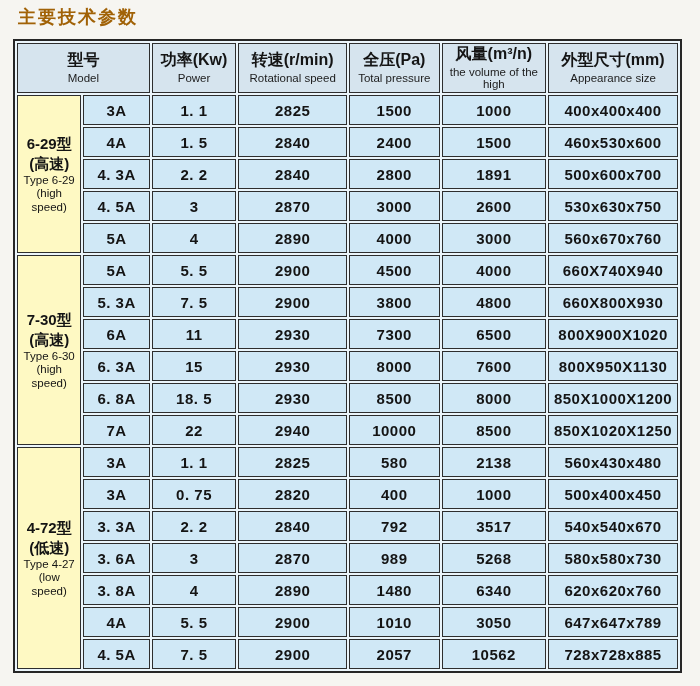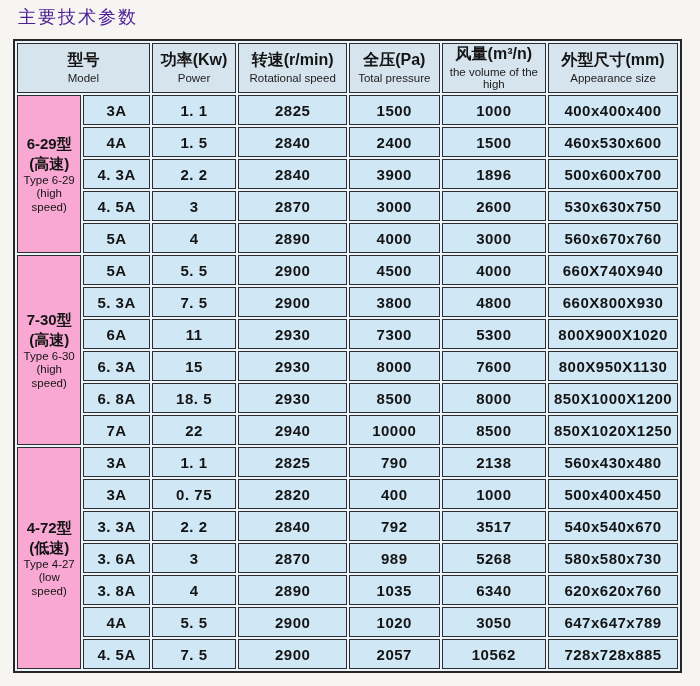--- a/index.html
+++ b/index.html
@@ -13,23 +13,23 @@
     background: #f6f5f1;
     font-family: "Liberation Sans", "DejaVu Sans", sans-serif;
     color: #141414;
     overflow: hidden;
   }
   .page-title {
     position: absolute;
     left: 18px;
     top: 5px;
     font-size: 18px;
-    font-weight: normal;
+    font-weight: bold;
     letter-spacing: 2px;
-    color: #4c1d95;
+    color: #a16207;
   }
   table.spec-table {
     position: absolute;
     left: 13px;
     top: 39px;
     width: 669px;
     table-layout: fixed;
     border-collapse: separate;
     border-spacing: 2px;
     background: #ebf5fb;
@@ -59,21 +59,21 @@
     margin-top: 2px;
     color: #1c1c1c;
   }
   td {
     height: 28px;
     font-size: 15px;
     font-weight: bold;
     letter-spacing: 0.5px;
   }
   td.group-cell {
-    background: #f9a8d4;
+    background: #fef9c3;
   }
   .group-zh {
     font-size: 15px;
     font-weight: bold;
     line-height: 1.3;
     letter-spacing: 0;
   }
   .group-en {
     font-size: 11.5px;
     font-weight: normal;
@@ -145,22 +145,22 @@
         <td>1. 5</td>
         <td>2840</td>
         <td>2400</td>
         <td>1500</td>
         <td>460x530x600</td>
       </tr>
       <tr>
         <td>4. 3A</td>
         <td>2. 2</td>
         <td>2840</td>
-        <td>3900</td>
-        <td>1896</td>
+        <td>2800</td>
+        <td>1891</td>
         <td>500x600x700</td>
       </tr>
       <tr>
         <td>4. 5A</td>
         <td>3</td>
         <td>2870</td>
         <td>3000</td>
         <td>2600</td>
         <td>530x630x750</td>
       </tr>
@@ -191,21 +191,21 @@
         <td>2900</td>
         <td>3800</td>
         <td>4800</td>
         <td>660X800X930</td>
       </tr>
       <tr>
         <td>6A</td>
         <td>11</td>
         <td>2930</td>
         <td>7300</td>
-        <td>5300</td>
+        <td>6500</td>
         <td>800X900X1020</td>
       </tr>
       <tr>
         <td>6. 3A</td>
         <td>15</td>
         <td>2930</td>
         <td>8000</td>
         <td>7600</td>
         <td>800X950X1130</td>
       </tr>
@@ -227,21 +227,21 @@
       </tr>
       <tr>
         <td class="group-cell" rowspan="7">
           <div class="group-zh">4-72型</div>
           <div class="group-zh">(低速)</div>
           <div class="group-en">Type 4-27 (low speed)</div>
         </td>
         <td>3A</td>
         <td>1. 1</td>
         <td>2825</td>
-        <td>790</td>
+        <td>580</td>
         <td>2138</td>
         <td>560x430x480</td>
       </tr>
       <tr>
         <td>3A</td>
         <td>0. 75</td>
         <td>2820</td>
         <td>400</td>
         <td>1000</td>
         <td>500x400x450</td>
@@ -259,29 +259,29 @@
         <td>3</td>
         <td>2870</td>
         <td>989</td>
         <td>5268</td>
         <td>580x580x730</td>
       </tr>
       <tr>
         <td>3. 8A</td>
         <td>4</td>
         <td>2890</td>
-        <td>1035</td>
+        <td>1480</td>
         <td>6340</td>
         <td>620x620x760</td>
       </tr>
       <tr>
         <td>4A</td>
         <td>5. 5</td>
         <td>2900</td>
-        <td>1020</td>
+        <td>1010</td>
         <td>3050</td>
         <td>647x647x789</td>
       </tr>
       <tr>
         <td>4. 5A</td>
         <td>7. 5</td>
         <td>2900</td>
         <td>2057</td>
         <td>10562</td>
         <td>728x728x885</td>

